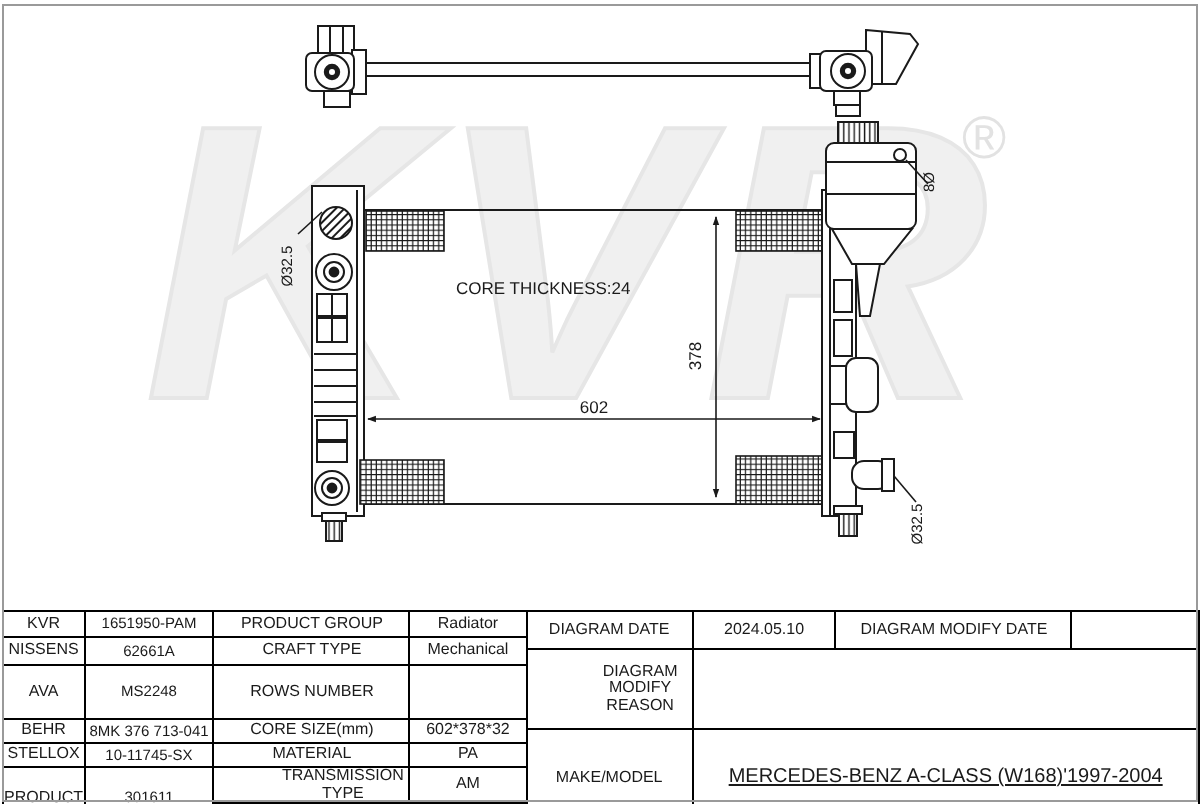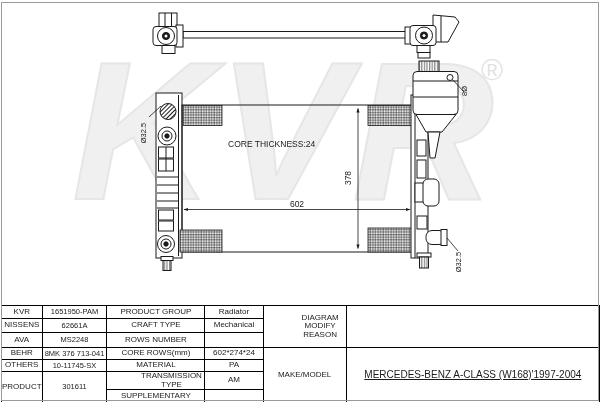--- a/index.html
+++ b/index.html
@@ -163,34 +163,34 @@
         <td class="pn">1651950-PAM</td>
         <td>PRODUCT GROUP</td>
         <td>Radiator</td>
       </tr>
       <tr style="height:14px">
         <td>NISSENS</td>
         <td class="pn">62661A</td>
         <td>CRAFT TYPE</td>
         <td>Mechanical</td>
       </tr>
-      <tr style="height:15px">
+      <tr style="height:27px">
         <td>AVA</td>
         <td class="pn">MS2248</td>
         <td>ROWS NUMBER</td>
         <td></td>
       </tr>
       <tr style="height:12px">
         <td>BEHR</td>
         <td class="pn">8MK 376 713-041</td>
-        <td>CORE ROWS(mm)</td>
-        <td>602*274*24</td>
+        <td>CORE SIZE(mm)</td>
+        <td>602*378*32</td>
       </tr>
       <tr style="height:12px">
-        <td>OTHERS</td>
+        <td>STELLOX</td>
         <td class="pn">10-11745-SX</td>
         <td>MATERIAL</td>
         <td>PA</td>
       </tr>
       <tr style="height:18px">
         <td rowspan="2">PRODUCT</td>
         <td rowspan="2" class="pn">301611</td>
         <td class="wrap">
               <div class="narrow">TRANSMISSION TYPE</div>
             </td>
@@ -204,20 +204,26 @@
       </table>
 
     <table class="tR">
       <colgroup>
           <col style="width:85px">
           <col style="width:73px">
           <col style="width:119px">
           <col style="width:66px">
         </colgroup>
       <tbody>
+          <tr style="height:13px">
+        <td>DIAGRAM DATE</td>
+        <td>2024.05.10</td>
+        <td>DIAGRAM MODIFY DATE</td>
+        <td></td>
+      </tr>
       <tr style="height:25px">
         <td class="wrap">DIAGRAM MODIFY REASON</td>
         <td colspan="3"></td>
       </tr>
       <tr style="height:34px">
         <td>MAKE/MODEL</td>
         <td colspan="3" class="mm">MERCEDES-BENZ A-CLASS (W168)'1997-2004</td>
       </tr>
     </tbody>
       </table>

